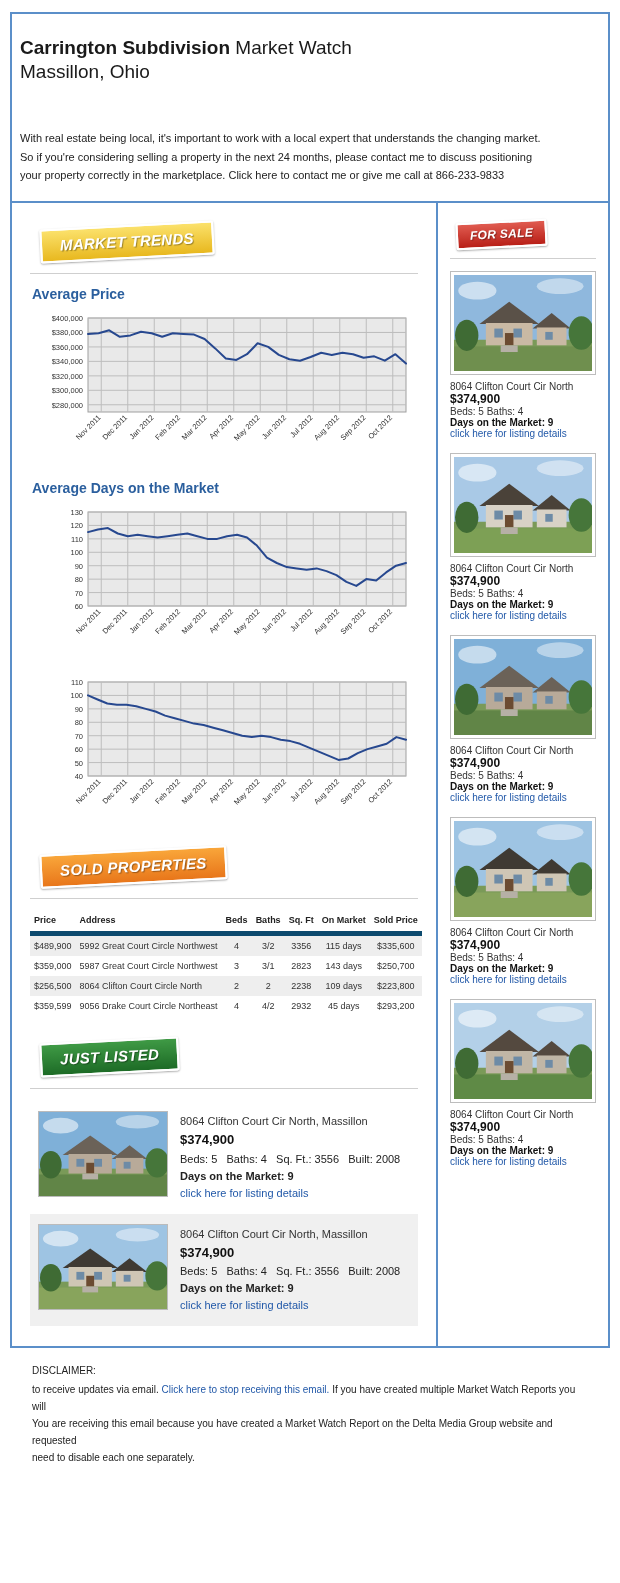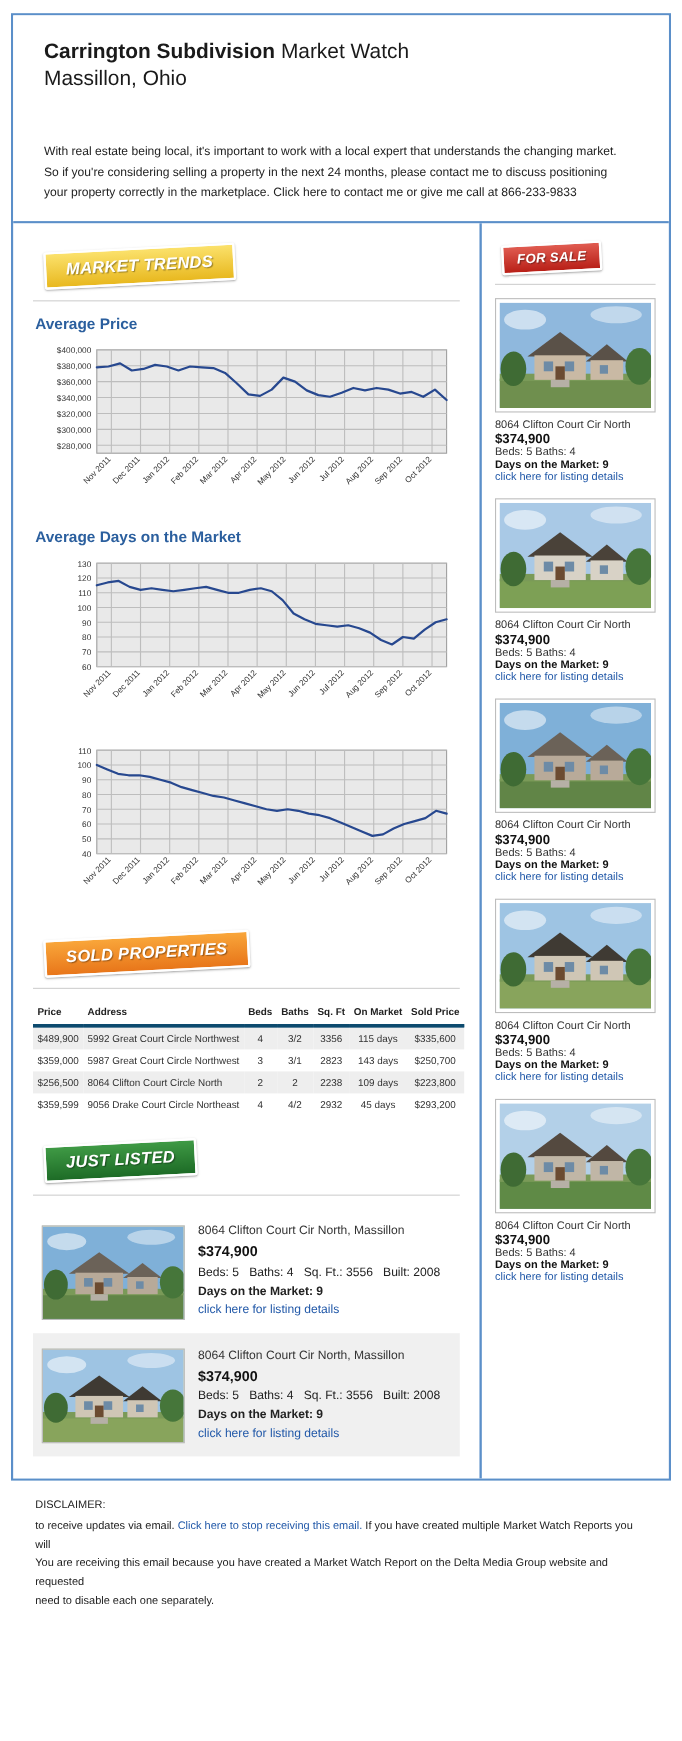--- a/index.html
+++ b/index.html
@@ -14,21 +14,21 @@
   .page {
     width: 620px;
     padding: 12px 10px 0 10px;
   }
   .frame {
     border: 2px solid #5b8fc9;
     background: #ffffff;
   }
   
   .header {
-    padding: 22px 26px 16px 28px;
+    padding: 22px 26px 16px 8px;
     border-bottom: 2px solid #5b8fc9;
     background:#fff;
   }
   .h-title {
     font-size: 19px;
     color: #1a1a1a;
     line-height: 1.28;
     margin-bottom: 14px;
   }
   .h-title .bold { font-weight: bold; }
@@ -115,36 +115,36 @@
     border-collapse: collapse;
     font-size: 9px;
     margin-top: 4px;
   }
   table.sold th {
     text-align: left;
     font-size: 9px;
     font-weight: bold;
     color: #222;
     padding: 4px 4px 6px 4px;
-    border-bottom: 3px solid #0c4a6e;
+    border-bottom: 5px solid #0c4a6e;
     white-space: nowrap;
   }
   table.sold td {
     padding: 5px 4px;
     color: #333;
     white-space: nowrap;
   }
   table.sold tr.alt td { background: #eeeeee; }
   td.num, th.num { text-align: center; }
   
   .jl-row {
     display: flex;
     gap: 12px;
     padding: 10px 8px 12px 8px;
-    align-items: flex-end;
+    align-items: flex-start;
   }
   .jl-row.alt { background: #f0f0f0; }
   .jl-photo {
     width: 130px;
     height: 86px;
     border: 1px solid #bbb;
     background: #cfd8c7;
     flex: none;
     overflow: hidden;
     position: relative;

